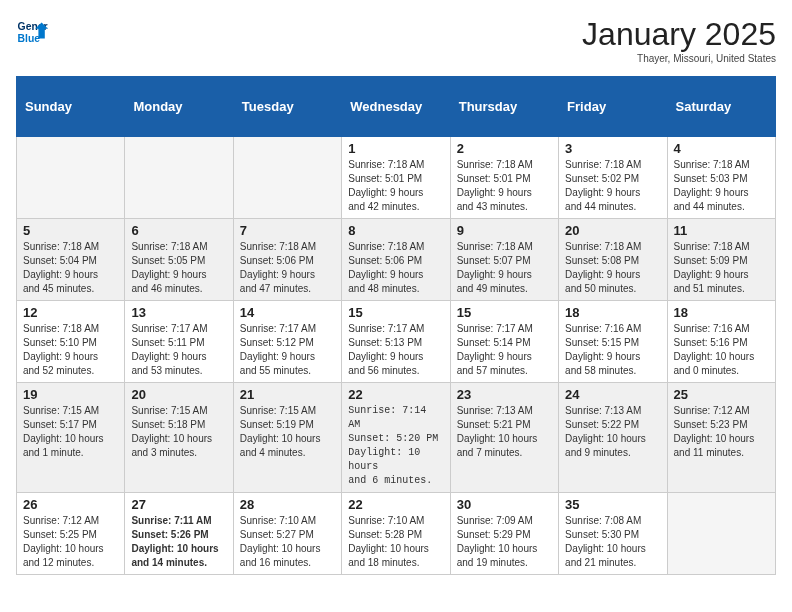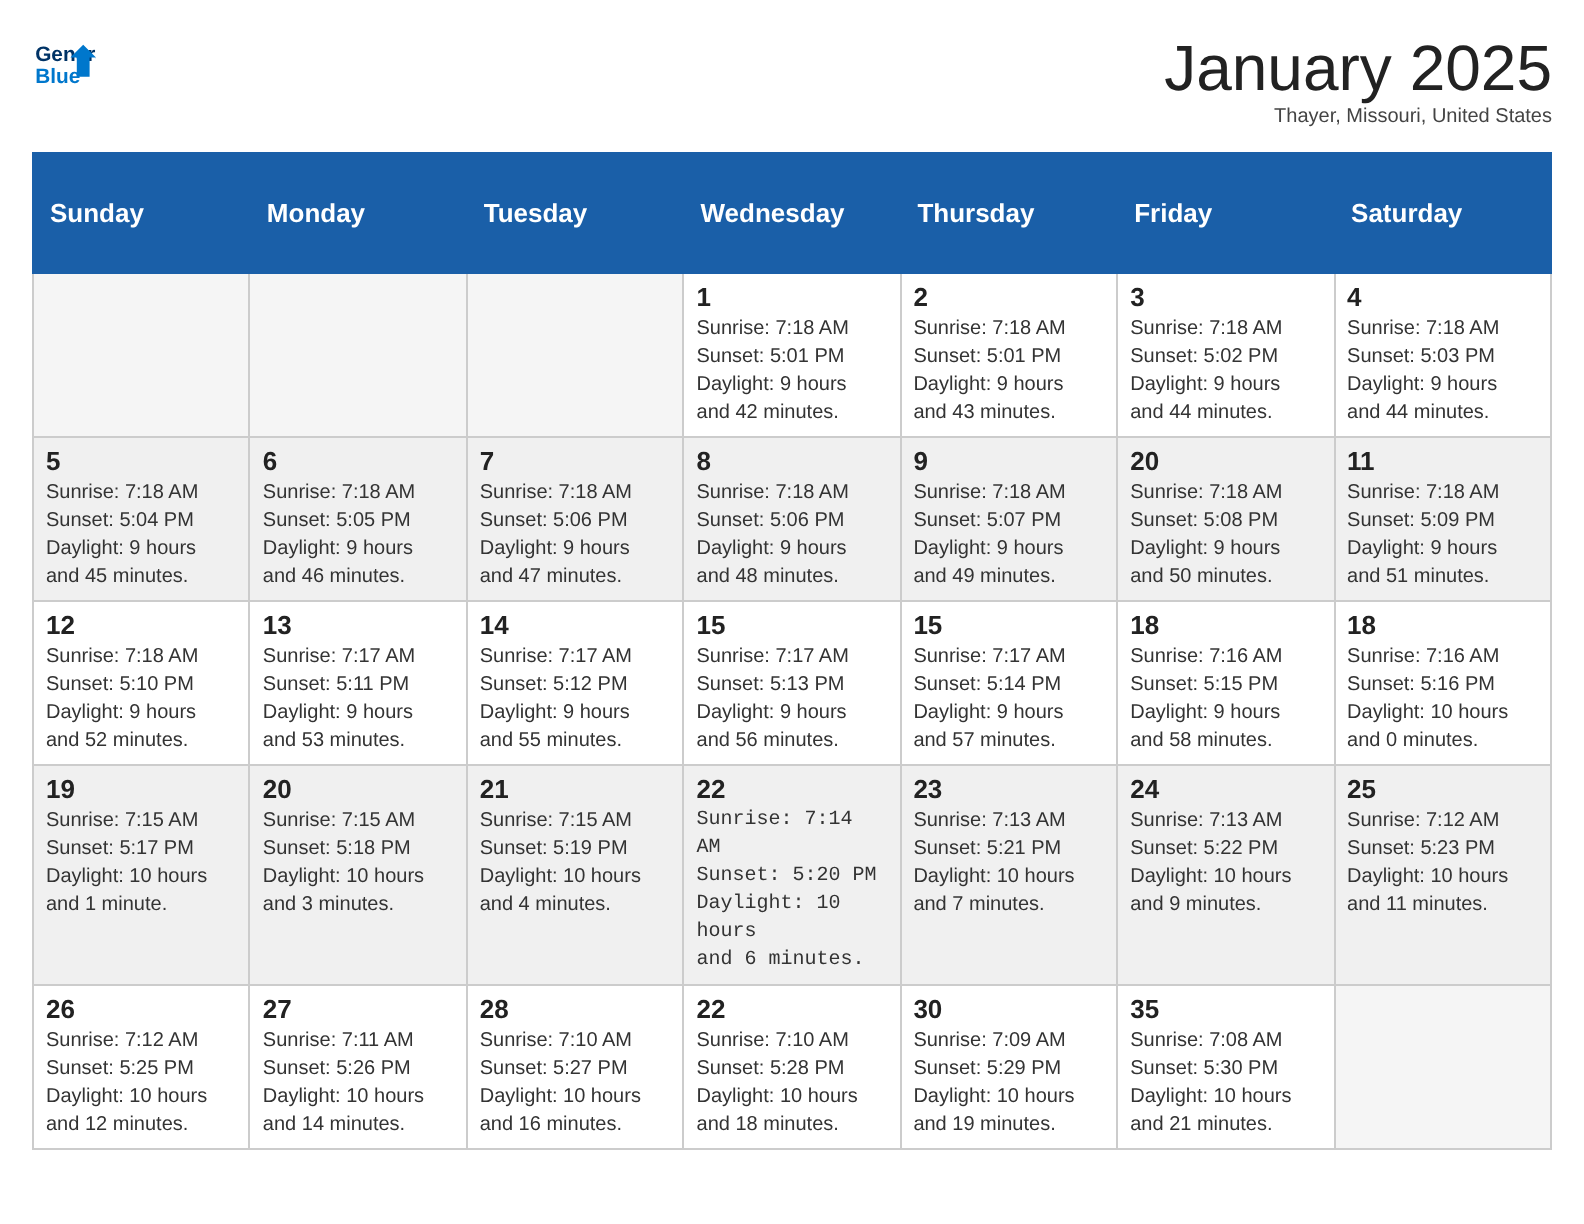--- a/index.html
+++ b/index.html
@@ -297,21 +297,21 @@
       <tr>
         <td>
           <div class="day-number">26</div>
           <div class="day-info" style="white-space: pre-line;">Sunrise: 7:12 AM
 Sunset: 5:25 PM
 Daylight: 10 hours
 and 12 minutes.</div>
         </td>
         <td>
           <div class="day-number">27</div>
-          <div class="day-info" style="white-space: pre-line;">Sunrise: 7:11 AM
+          <div class="day-info" style="white-space: pre-line; font-weight: bold;">Sunrise: 7:11 AM
 Sunset: 5:26 PM
 Daylight: 10 hours
 and 14 minutes.</div>
         </td>
         <td>
           <div class="day-number">28</div>
           <div class="day-info" style="white-space: pre-line;">Sunrise: 7:10 AM
 Sunset: 5:27 PM
 Daylight: 10 hours
 and 16 minutes.</div>

